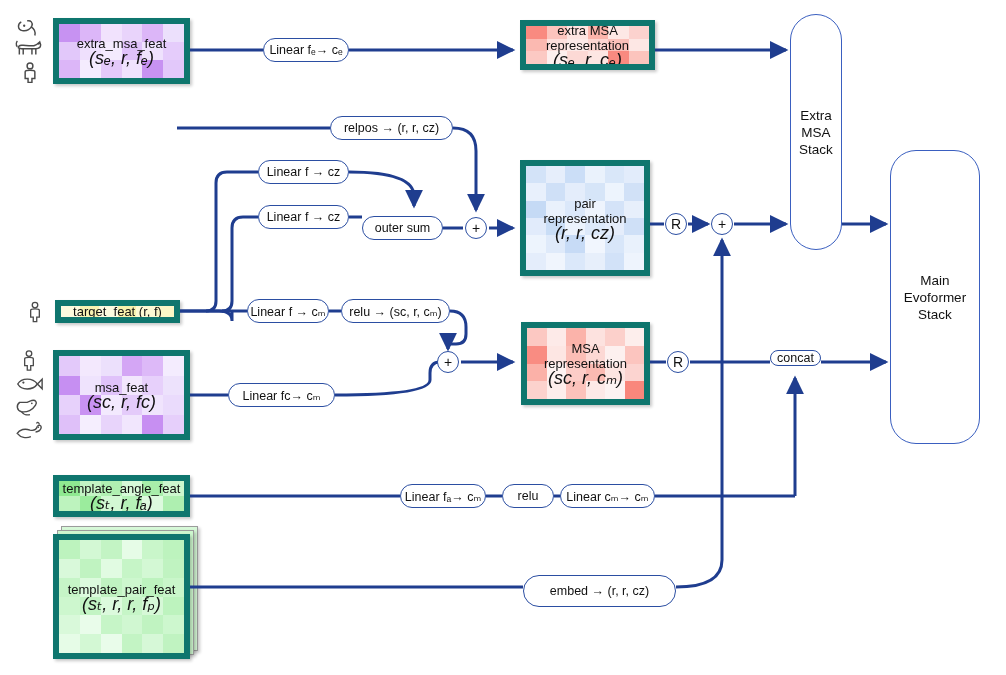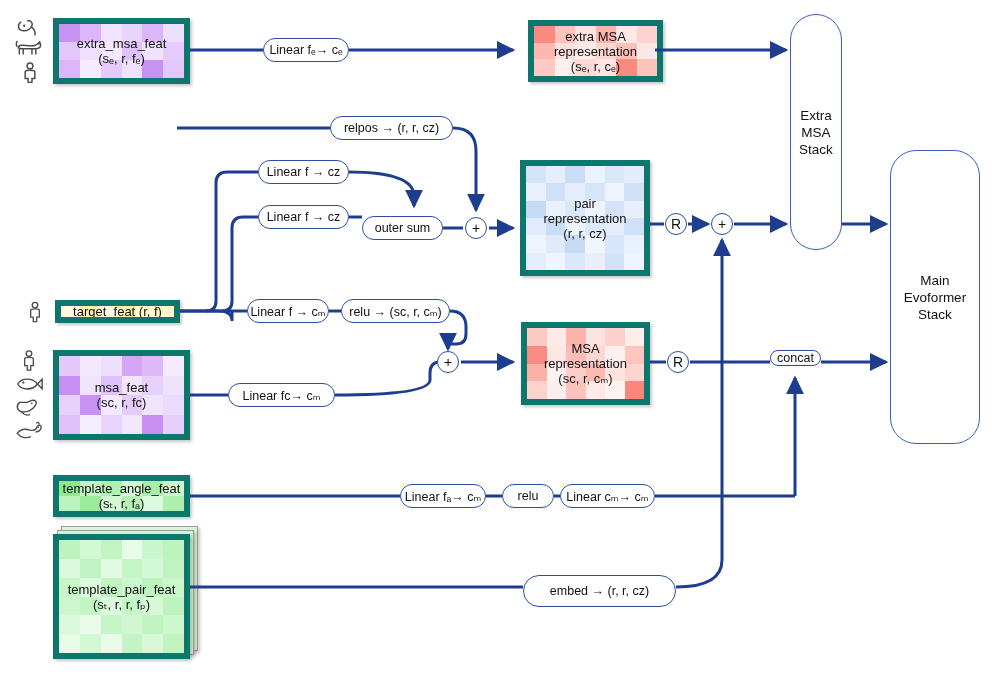--- a/index.html
+++ b/index.html
@@ -8,21 +8,21 @@
 
   
   .featbox{position:absolute;box-sizing:border-box;border:6px solid #0f766e;
            box-shadow:2px 2px 3px rgba(0,0,0,0.22);overflow:hidden;}
   .featbox .grid{position:absolute;inset:0;display:grid;}
   .featbox .grid i{display:block;}
   .featbox .lbl{position:absolute;inset:0;display:flex;flex-direction:column;
                 align-items:center;justify-content:center;color:#111;
                 font-size:13px;line-height:15px;text-align:center;z-index:2;
                 white-space:nowrap;}
-  .featbox .lbl .sub{font-size:13px;}
+  .featbox .lbl .sub{font-size:18px;font-style:italic;}
 
   .plainbox{position:absolute;box-sizing:border-box;border:1px solid #9b9b9b;
             box-shadow:2px 2px 3px rgba(0,0,0,0.22);display:flex;
             align-items:center;justify-content:center;color:#111;font-size:13px;}
 
   
   .pill{position:absolute;box-sizing:border-box;border:1.6px solid #2b4ea2;
         background:#fff;border-radius:999px;display:flex;align-items:center;
         justify-content:center;color:#111;font-size:12.5px;white-space:nowrap;
         padding:0 7px;z-index:6;}
@@ -298,21 +298,21 @@
         <i style="background:#c3f4c4"></i>
         <i style="background:#d6f8d7"></i>
         <i style="background:#c0f3c1"></i>
     </div>
     <div class="lbl">
       <span>template_pair_feat</span>
       <span class="sub">(sₜ, r, r, fₚ)</span>
     </div>
   </div>
 
-  <div class="featbox" style="left:520px;top:20px;width:135px;height:62px;background:#22c55e;margin-left:8px;">
+  <div class="featbox" style="left:520px;top:20px;width:135px;height:50px;background:#22c55e;">
     <div class="grid" style="grid-template-columns:repeat(6,1fr);grid-template-rows:repeat(3,1fr);">
       <i style="background:#f98a80"></i>
         <i style="background:#fcc4bd"></i>
         <i style="background:#fde4e1"></i>
         <i style="background:#fbb4ab"></i>
         <i style="background:#fde8e5"></i>
         <i style="background:#fcd2ce"></i>
       <i style="background:#fbb9b1"></i>
         <i style="background:#fde0dd"></i>
         <i style="background:#fceae8"></i>

